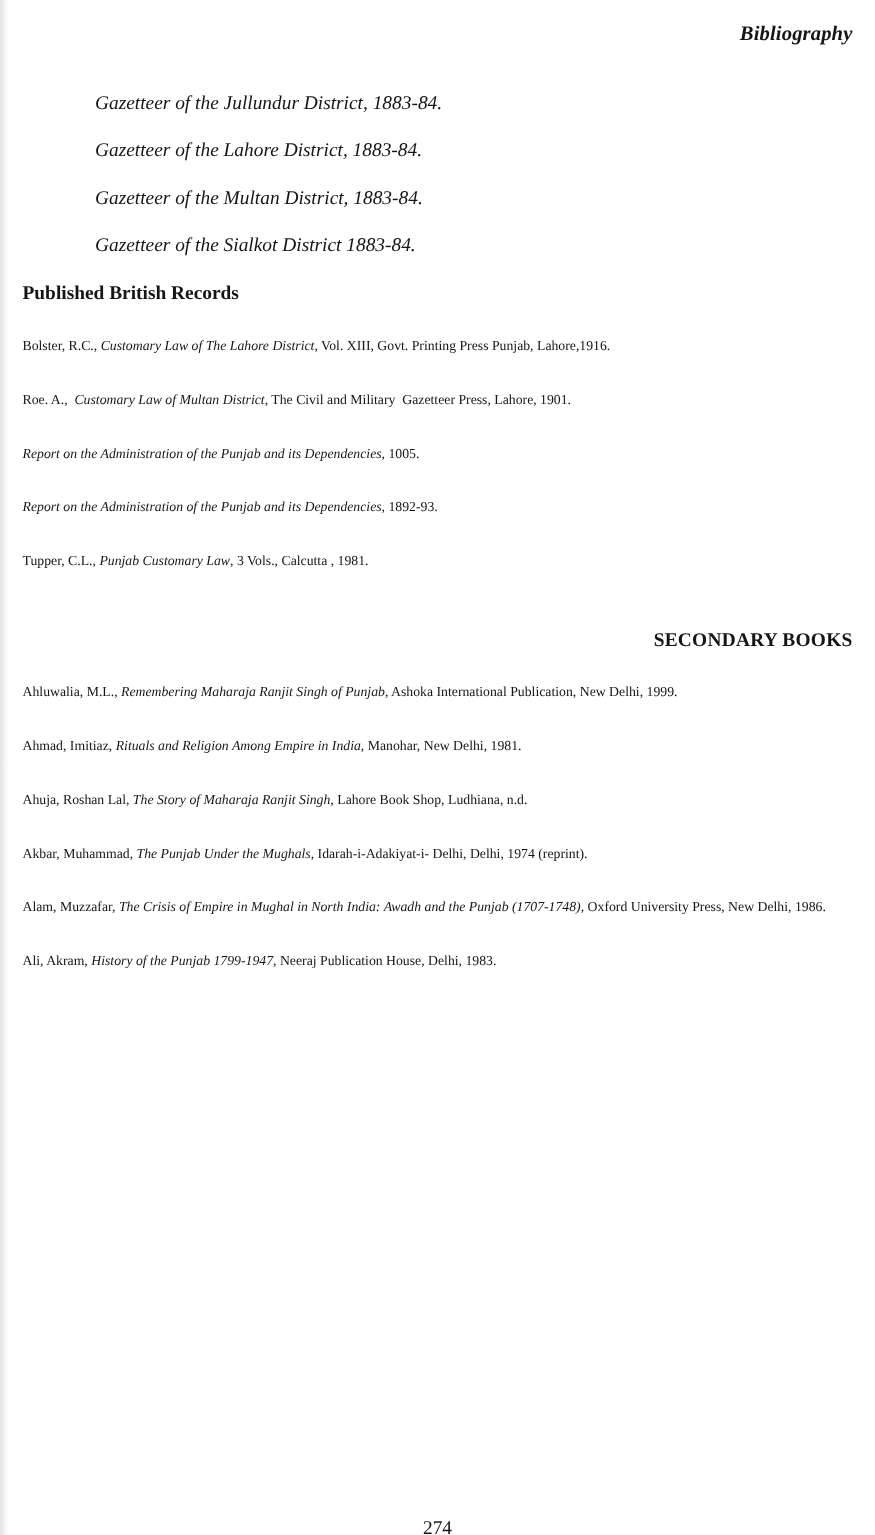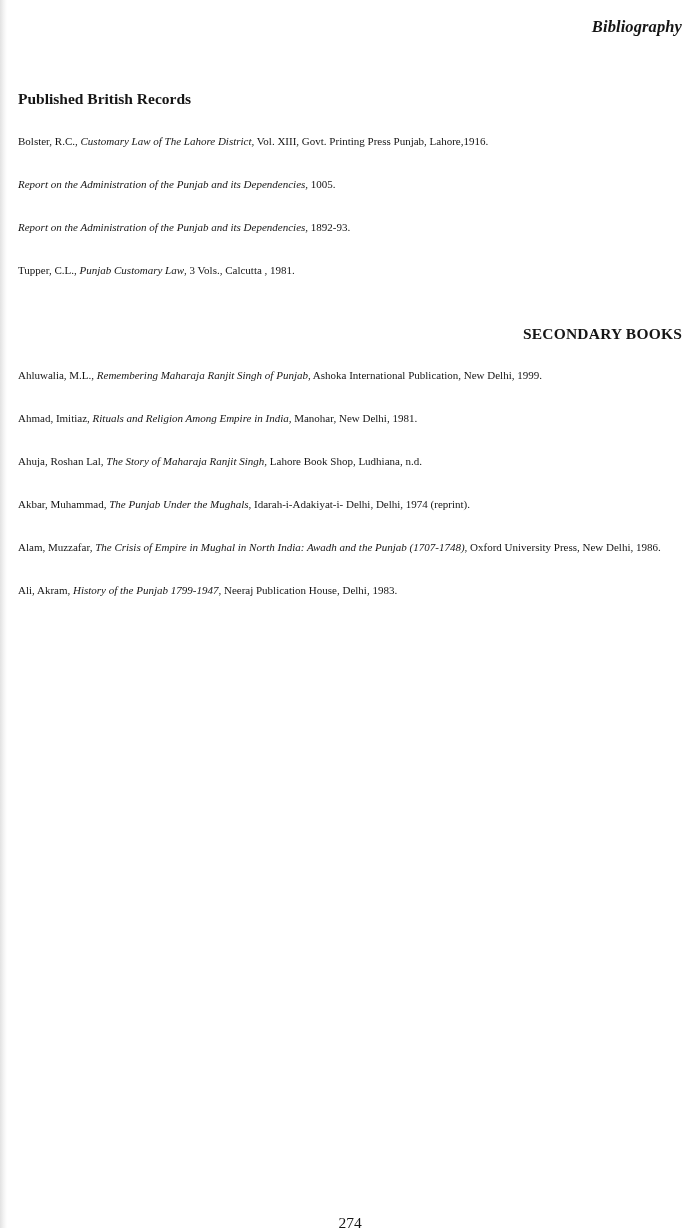--- a/index.html
+++ b/index.html
@@ -116,25 +116,32 @@
 <body>
 
 <div class="scan-edge"></div>
 
 <div class="page">
 
   <div class="running-head">Bibliography</div>
 
   <div class="body-col">
 
+    <ul class="gaz-list">
+      <li class="gaz-item">Gazetteer of the Jullundur District, 1883-84.</li>
+      <li class="gaz-item">Gazetteer of the Lahore District, 1883-84.</li>
+      <li class="gaz-item">Gazetteer of the Multan District, 1883-84.</li>
+      <li class="gaz-item">Gazetteer of the Sialkot District 1883-84.</li>
+    </ul>
 
     <div class="section-heading heading-published">Published British Records</div>
 
     <p class="entry"><span>Bolster, R.C., </span><i>Customary Law of The Lahore District,</i><span> Vol. XIII, Govt. Printing Press Punjab, Lahore,1916.</span></p>
 
+    <p class="entry"><span>Roe. A.,  </span><i>Customary Law of Multan District,</i><span> The Civil and Military  Gazetteer Press, Lahore, 1901.</span></p>
 
     <p class="entry no-hang"><span></span><i>Report on the Administration of the Punjab and its Dependencies,</i><span> 1005.</span></p>
 
     <p class="entry no-hang"><span></span><i>Report on the Administration of the Punjab and its Dependencies</i><span>, 1892-93.</span></p>
 
     <p class="entry no-hang gap-sm"><span>Tupper, C.L., </span><i>Punjab Customary Law</i><span>, 3 Vols., Calcutta , 1981.</span></p>
 
     <div class="section-heading heading-secondary">SECONDARY BOOKS</div>
 
     <p class="entry"><span>Ahluwalia, M.L., </span><i>Remembering Maharaja Ranjit Singh of Punjab</i><span>, Ashoka International Publication, New Delhi, 1999.</span></p>

